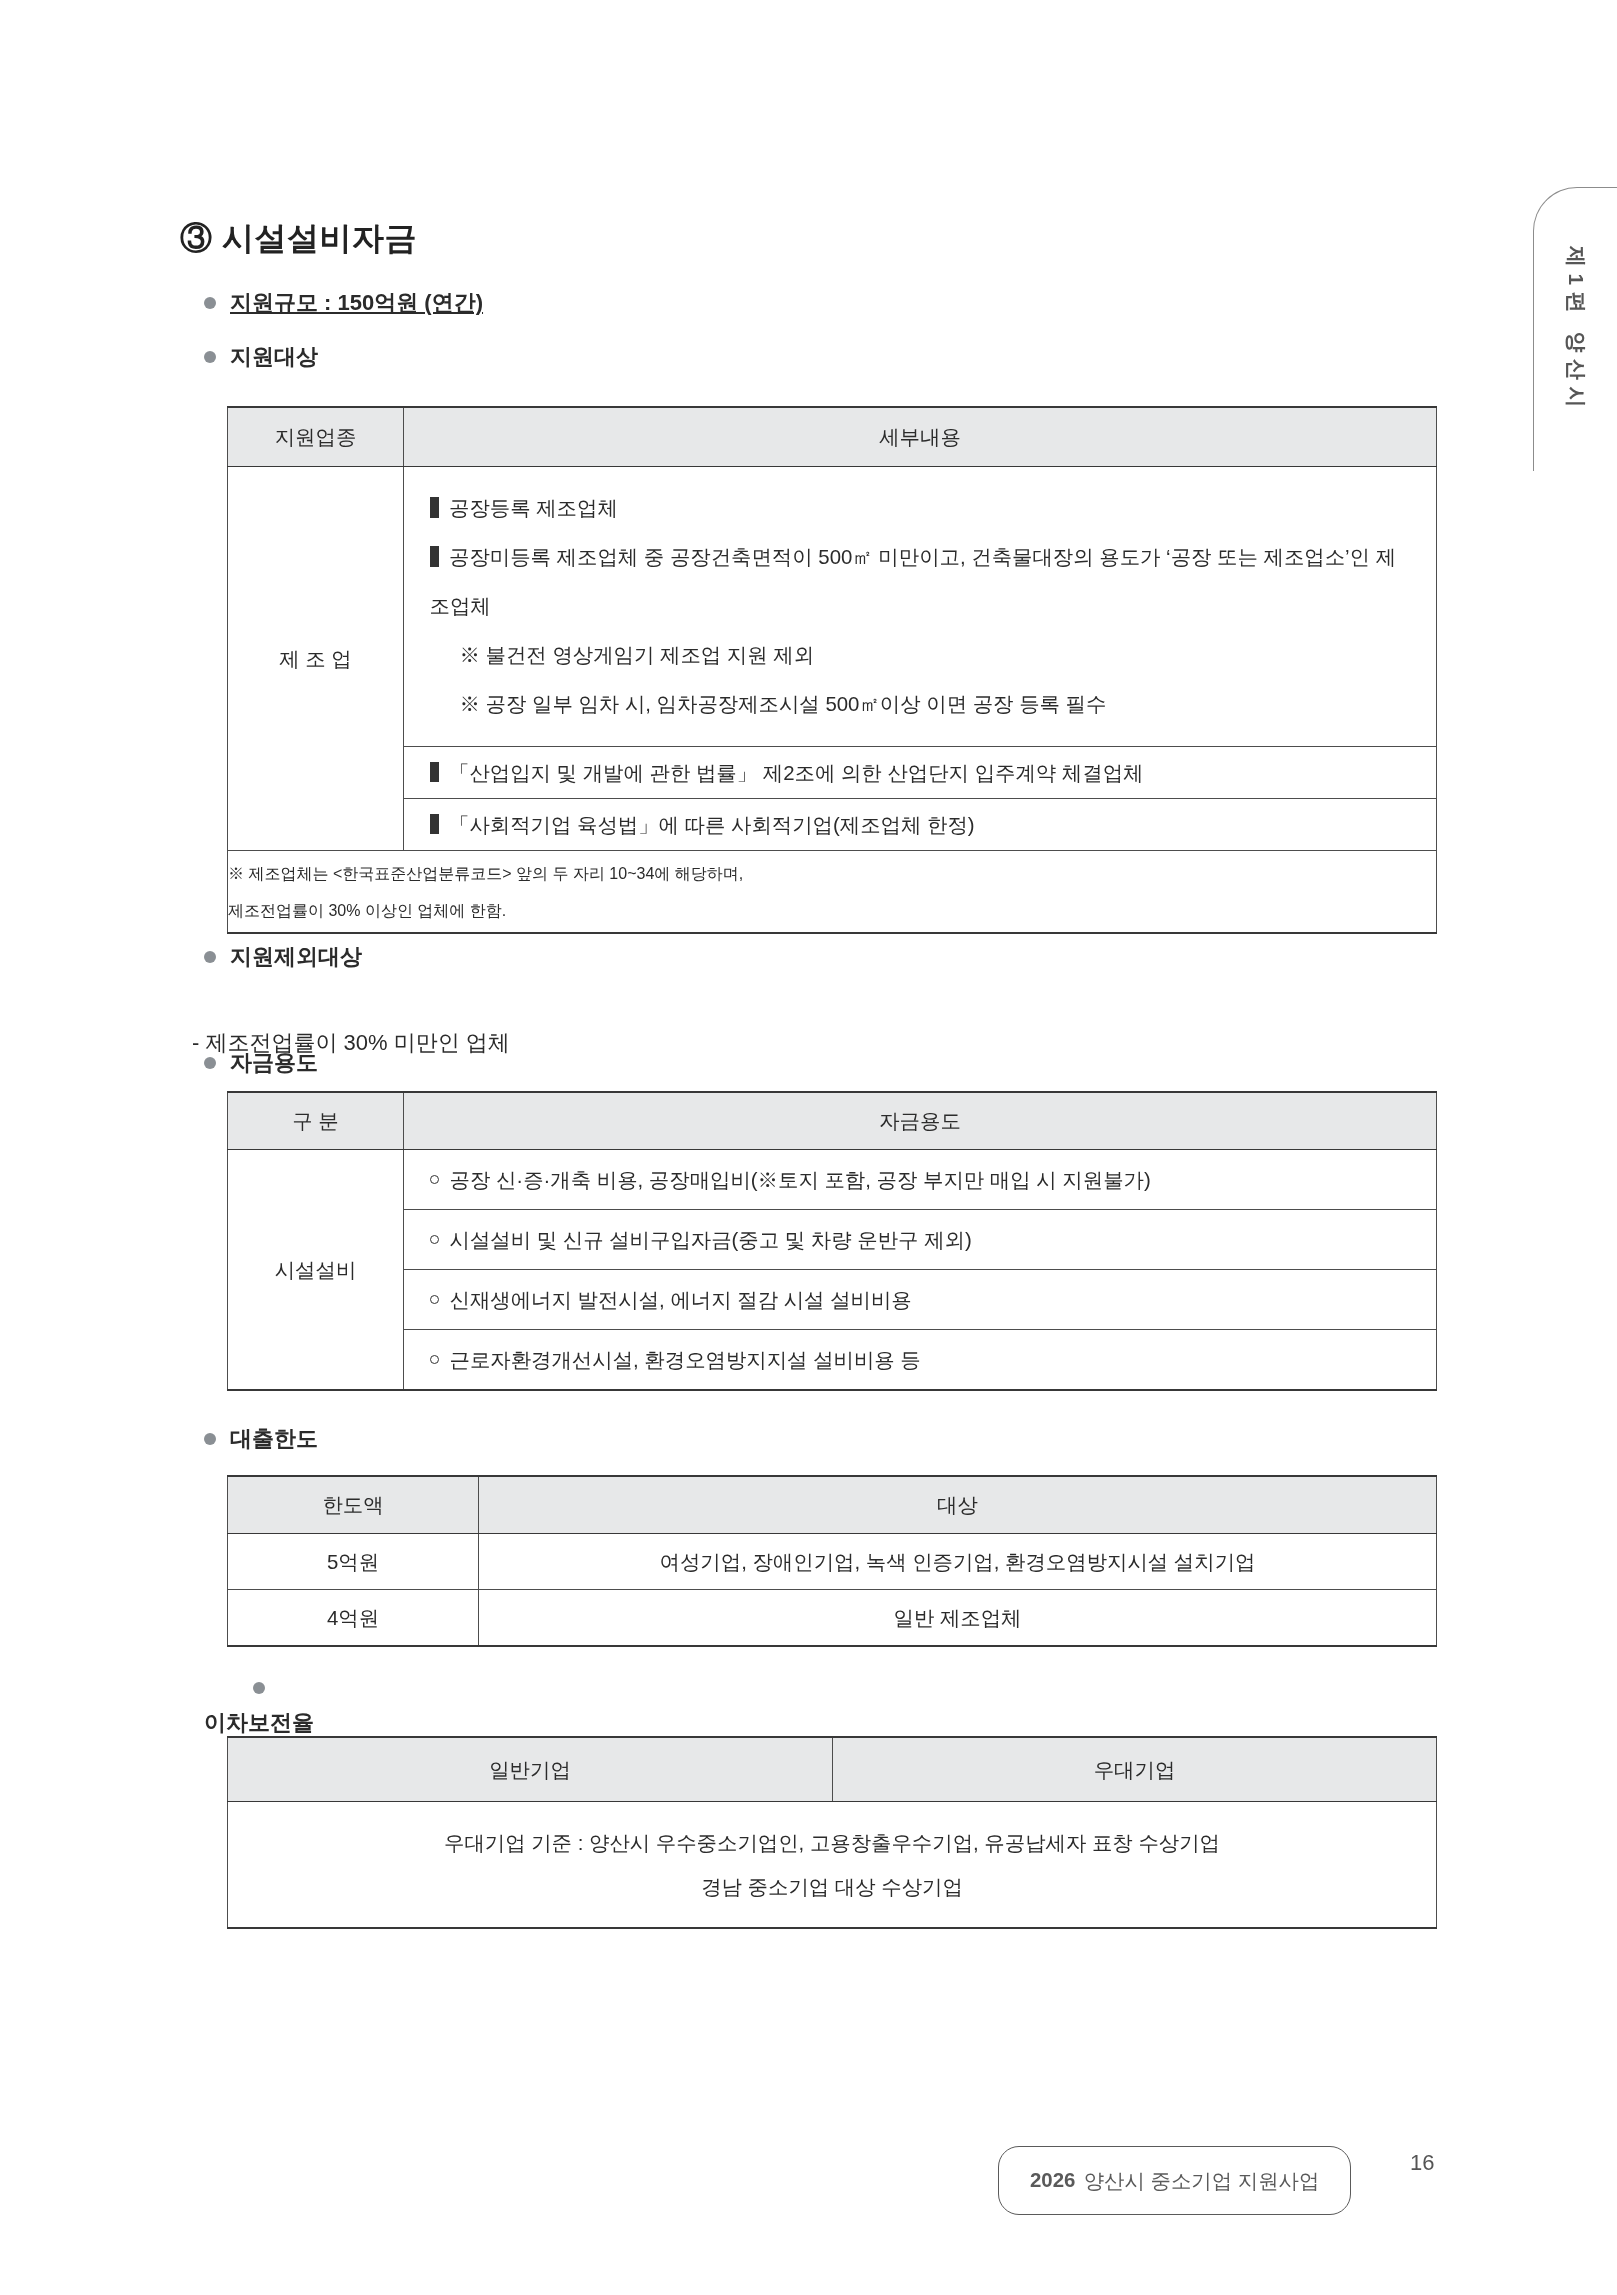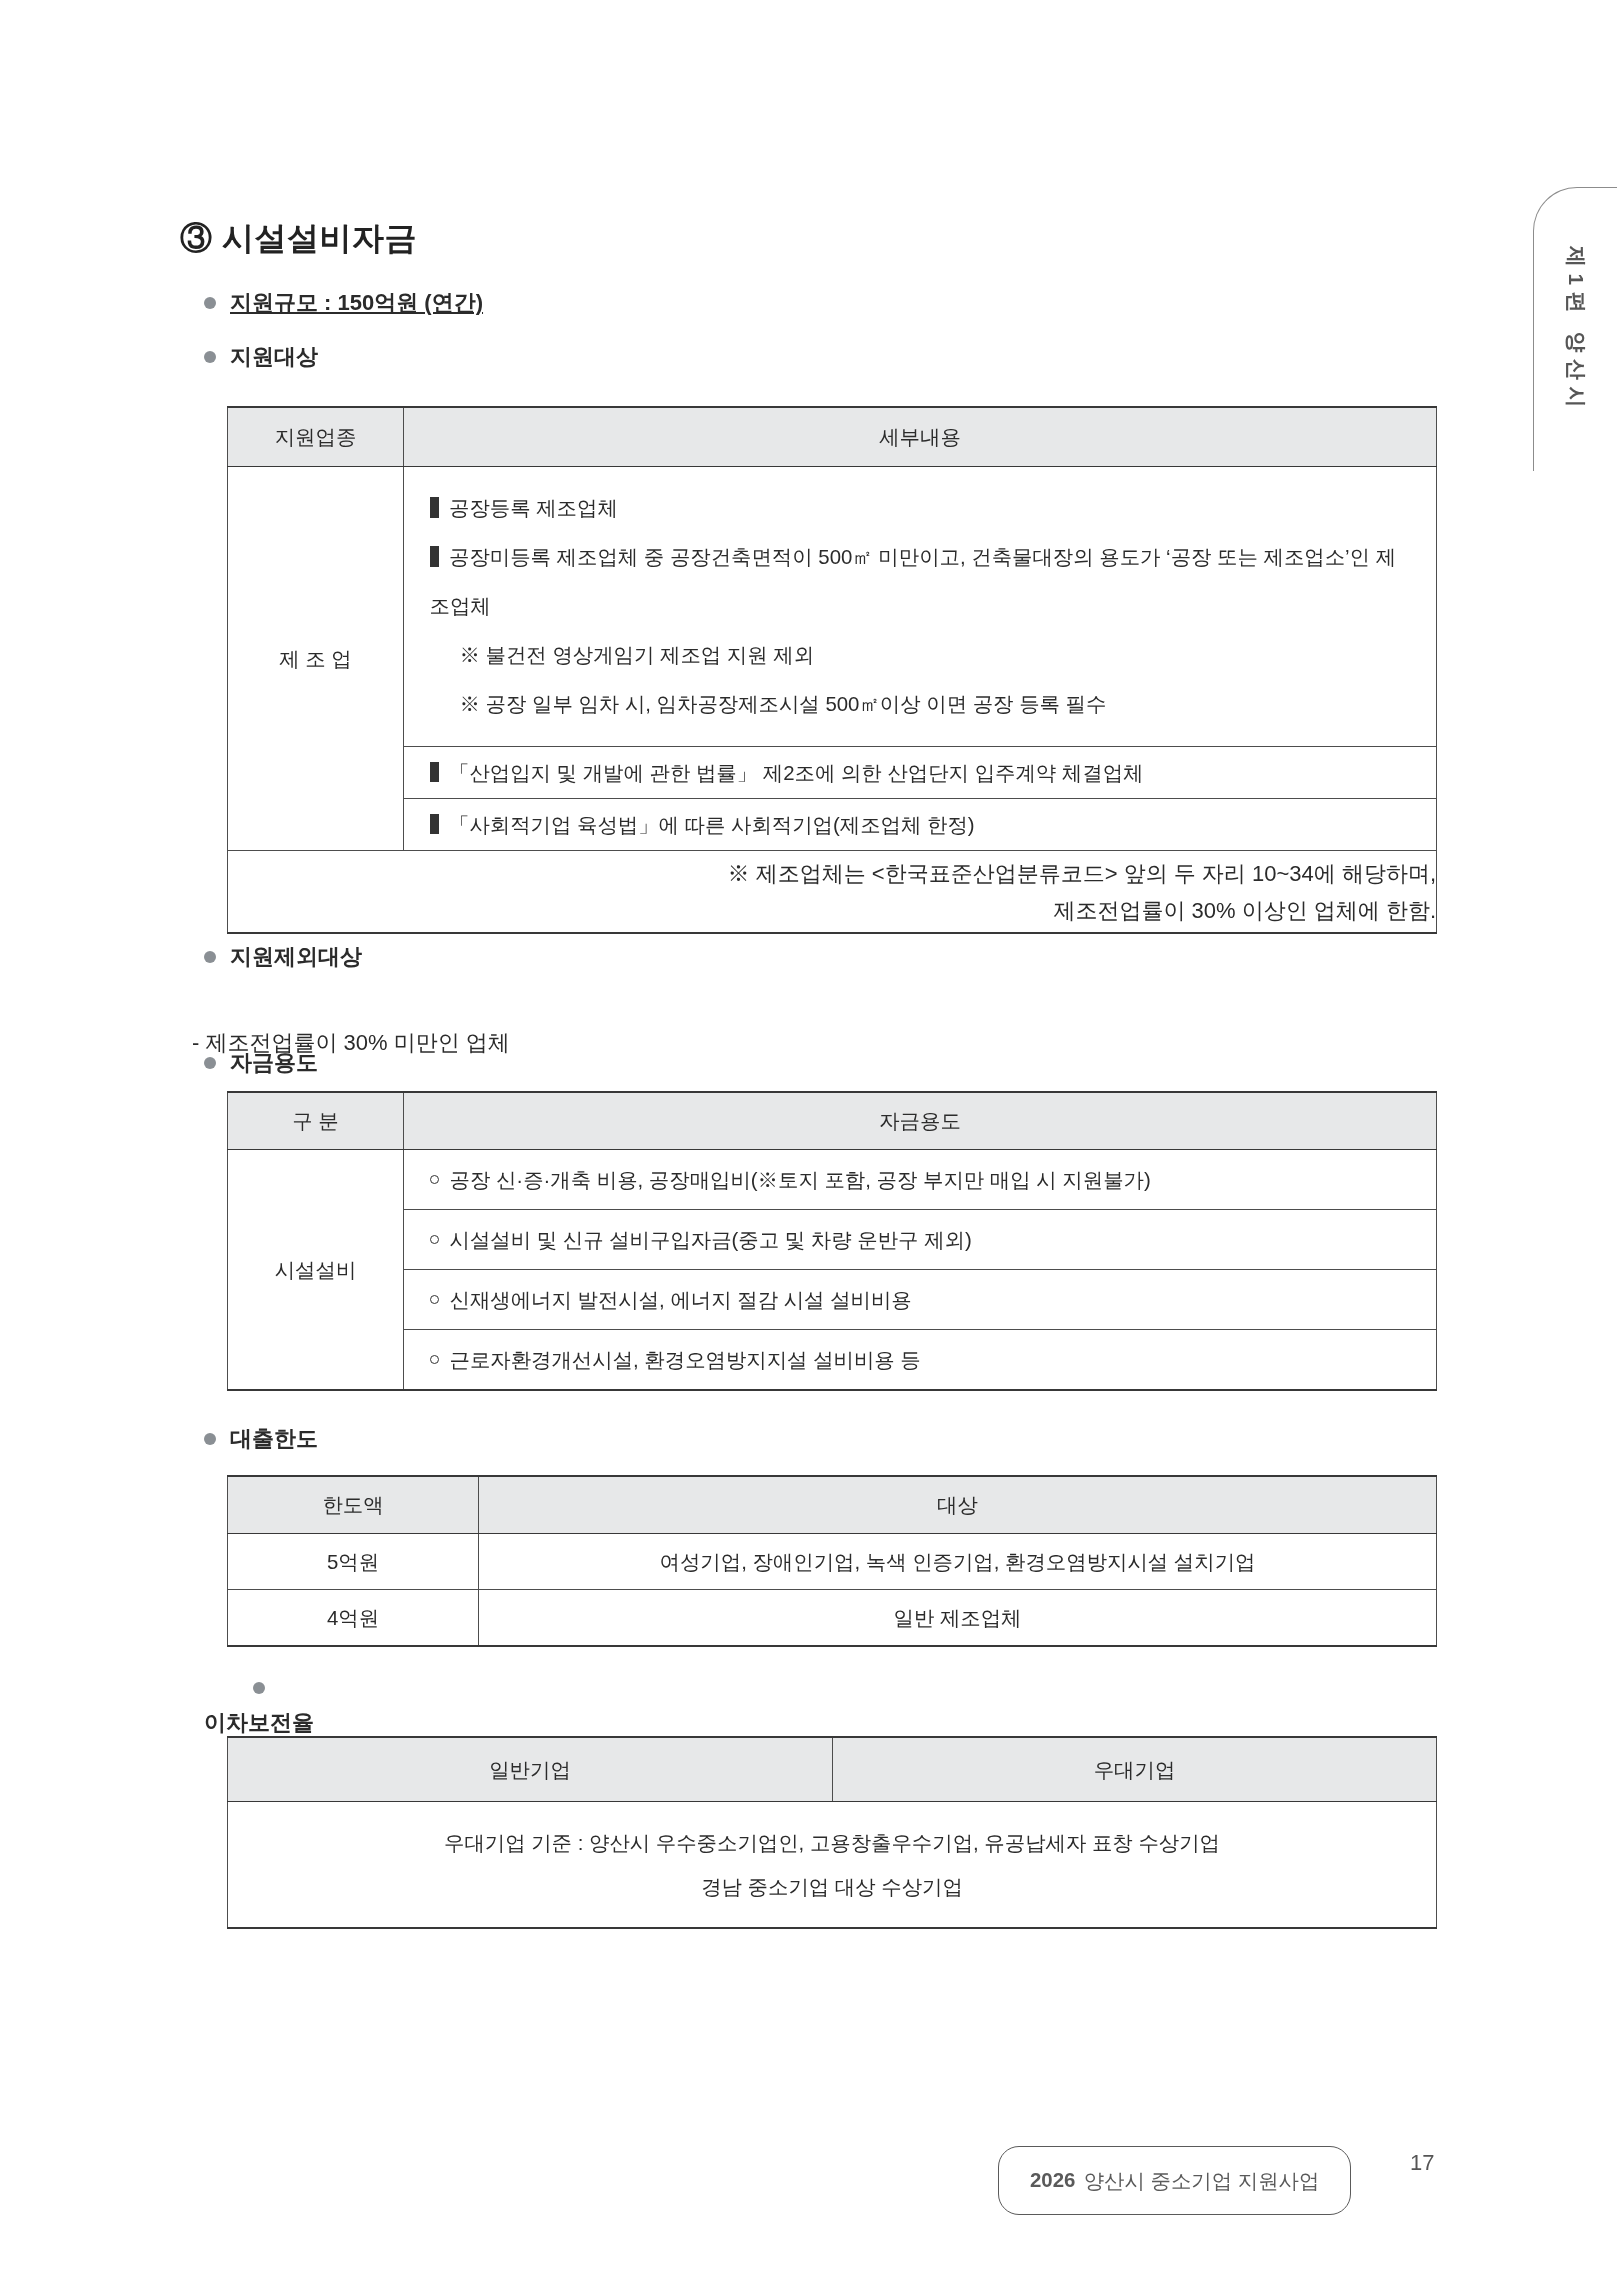--- a/index.html
+++ b/index.html
@@ -80,22 +80,22 @@
   .detail .line{white-space:normal;}
   .detail .line.note{margin-left:30px;}
   .sq{
     display:inline-block;width:9.3px;height:20.4px;
     background:#333333;margin-right:10.2px;
     vertical-align:-2.8px;
   }
   .single-row td.detail{height:51px;padding-top:0;padding-bottom:0;line-height:normal;}
 
   .note-cell{
-    text-align:right;vertical-align:middle;
-    font-size:22px;line-height:37px;
+    text-align:left;vertical-align:middle;
+    font-size:16px;line-height:37px;
     height:73px;padding:3.7px 0;
   }
 
   .circ{
     display:inline-block;width:7px;height:7px;
     border:1.9px solid #333333;border-radius:50%;
     margin-right:11px;vertical-align:2.8px;
   }
   .t2 td.u-cell{height:57px;padding-left:25.5px;vertical-align:middle;text-align:left;}
 
@@ -267,16 +267,16 @@
           <div>경남 중소기업 대상 수상기업</div>
         </td>
       </tr>
     </tbody>
   </table>
 
   <div class="footer-badge">
     <span class="year">2026</span>
     <span>양산시 중소기업 지원사업</span>
   </div>
-  <div class="page-number">17</div>
+  <div class="page-number">16</div>
 
 </div>
 
 
 </body></html>

